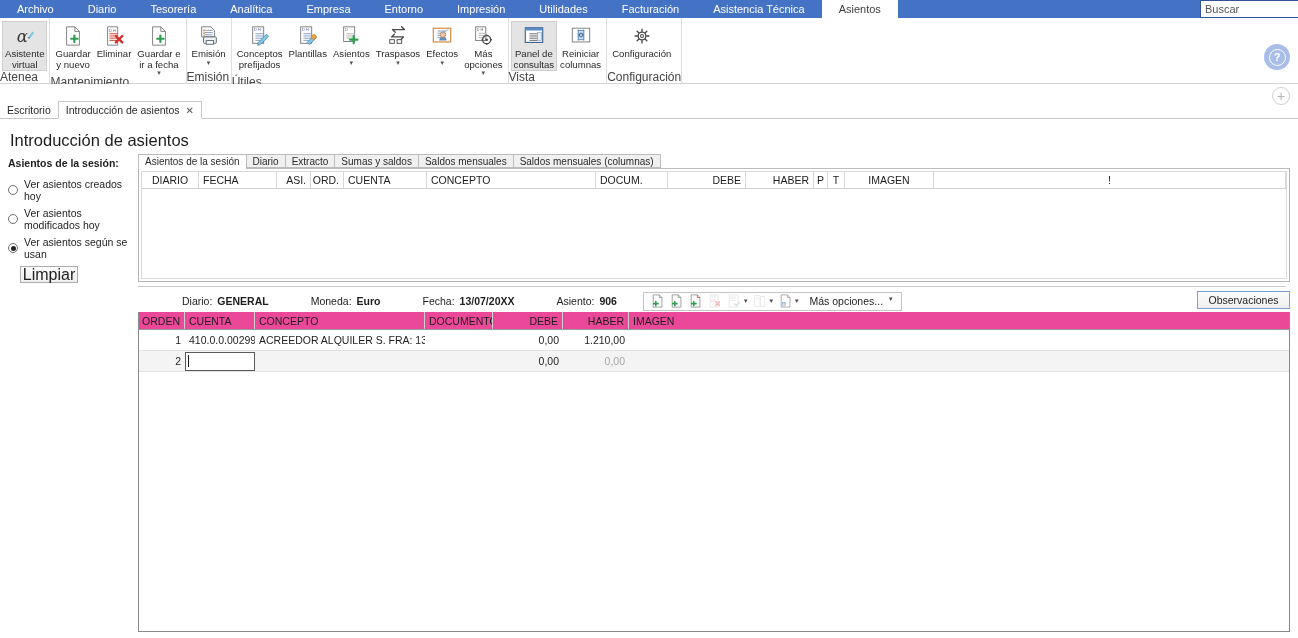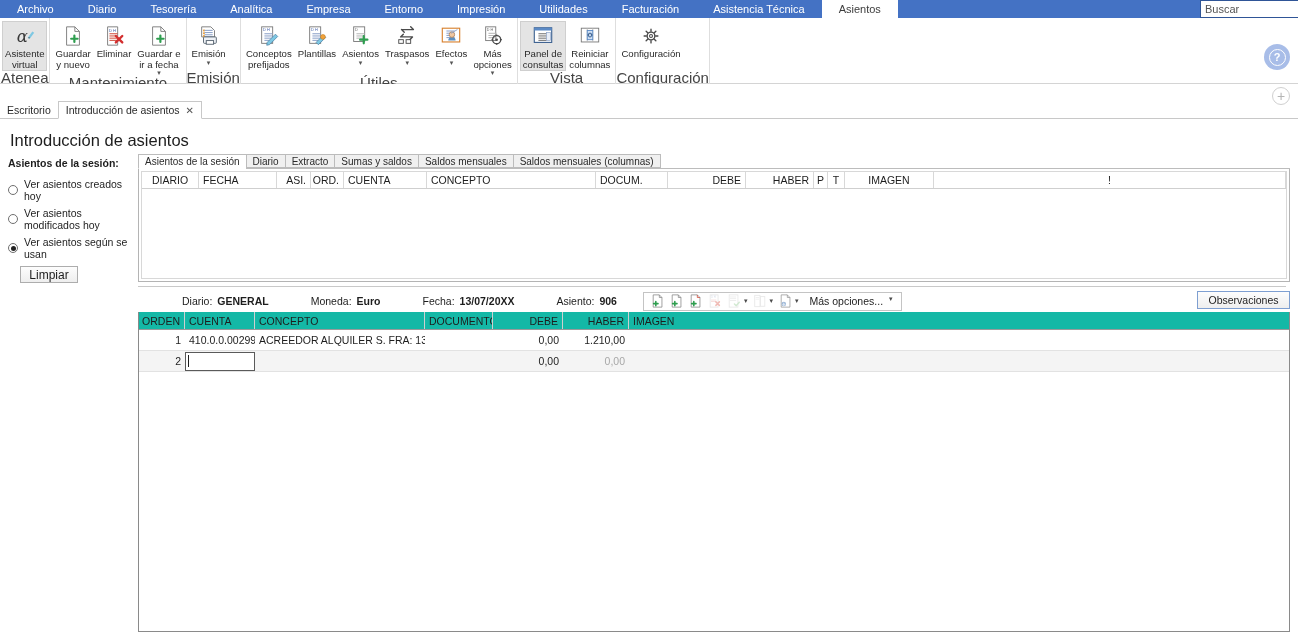--- a/index.html
+++ b/index.html
@@ -69,23 +69,23 @@
     height: 66px;
   }
   .rgroup-items {
     flex: 1;
     display: flex;
     align-items: flex-start;
     padding: 3px 2px 0 2px;
   }
   .rgroup-title {
     height: 13px;
-    font-size: 15px;
+    font-size: 12px;
     color: #444;
-    text-align: center;
+    text-align: left;
     line-height: 13px;
   }
   .rbtn {
     display: flex;
     flex-direction: column;
     align-items: center;
     padding: 2px 3px 0 3px;
     min-width: 36px;
     cursor: default;
     position: relative;
@@ -198,21 +198,21 @@
   }
   .radio.on::after {
     content: ""; width: 5px; height: 5px; border-radius: 50%;
     background: #222;
   }
   .btn-limpiar {
     margin-top: 6px; margin-left: 12px;
     width: 58px; height: 17px;
     background: linear-gradient(#fdfdfd,#eeeeee);
     border: 1px solid #adadad;
-    font-size: 12px; color: #1d1d1d;
+    font-size: 16px; color: #1d1d1d;
     display: flex; align-items: center; justify-content: center;
     cursor: default;
   }
 
   
   .rightpane { flex: 1; display: flex; flex-direction: column; }
 
   
   .utabs {
     display: flex; align-items: flex-end;
@@ -317,21 +317,21 @@
     margin-left: 4px;
     flex: 1;
     border: 1px solid #8a8a8a;
     border-top: none;
     background: #ffffff;
     display: flex; flex-direction: column;
   }
   .lgrid-head {
     display: flex; height: 18px;
     border-bottom: 1px solid #9a9a9a;
-    background: #14b8a6;
+    background: #ec4899;
   }
   .lh {
     font-size: 10.5px; color: #1d1d1d;
     display: flex; align-items: center;
     border-right: 1px solid #cfcfcf;
     padding: 0 4px;
     white-space: nowrap; overflow: hidden;
   }
   .lh.r { justify-content: flex-end; }
   .lrow {

